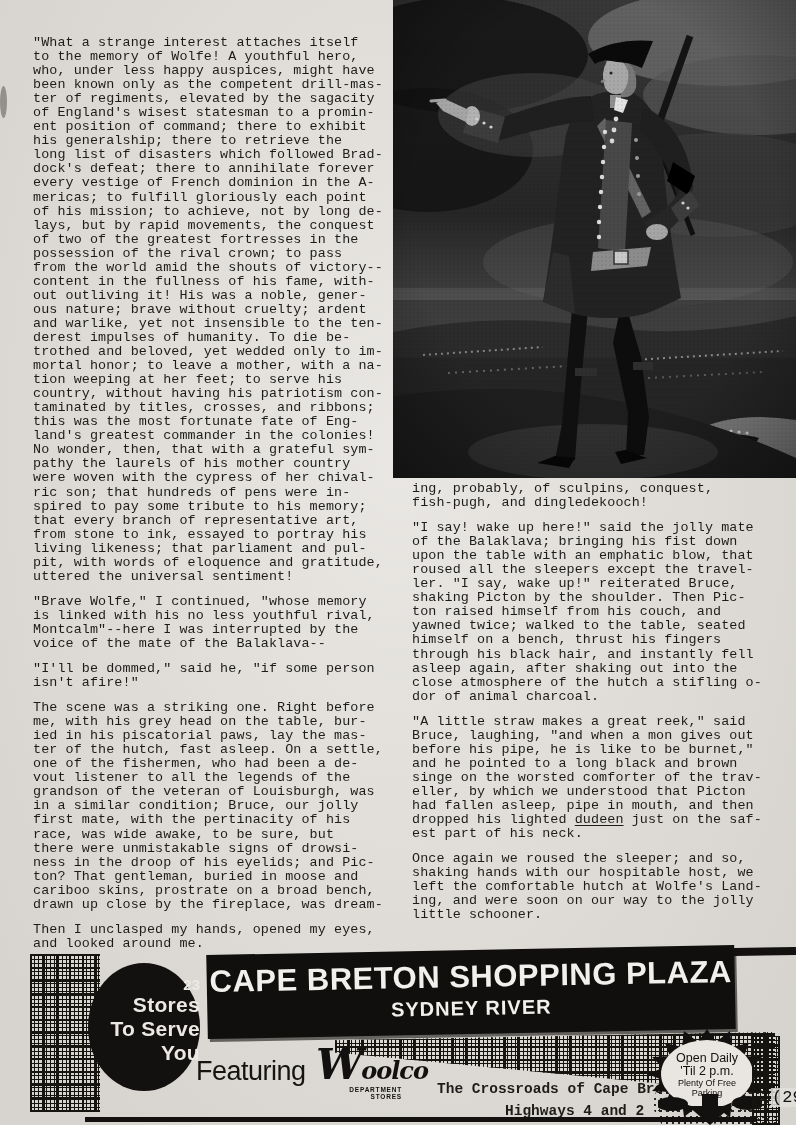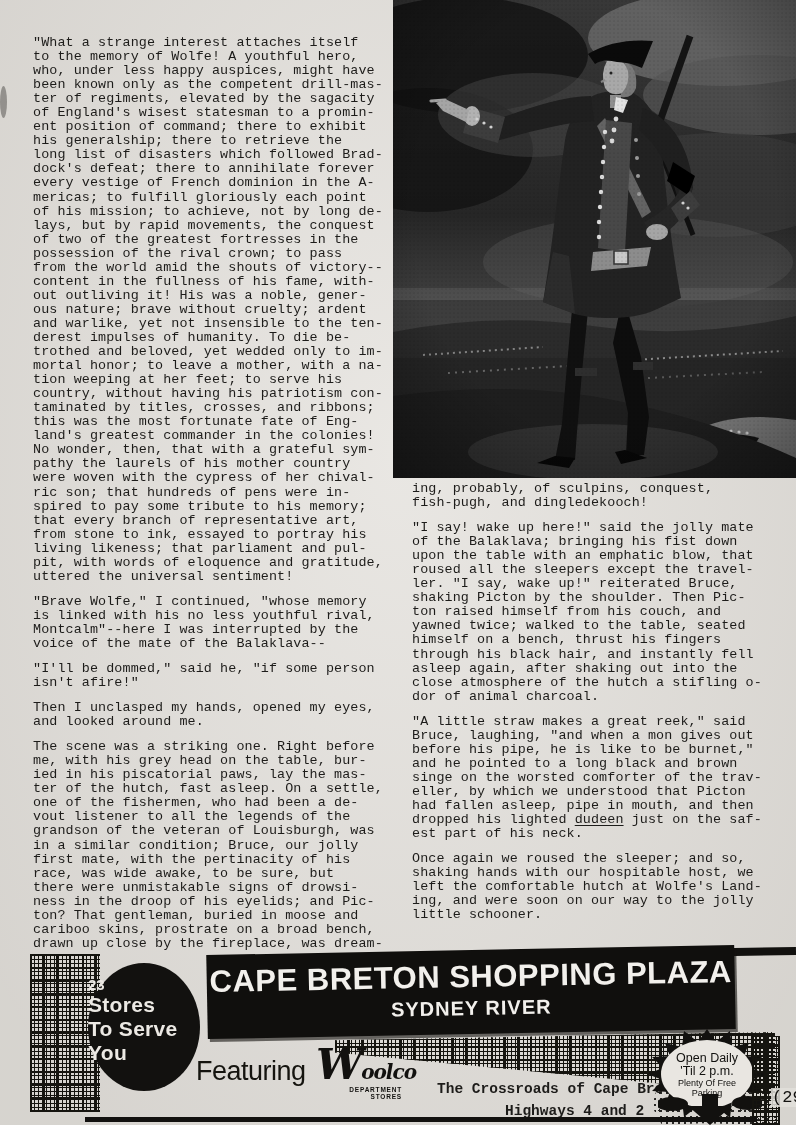--- a/index.html
+++ b/index.html
@@ -27,40 +27,40 @@
     background:
       repeating-linear-gradient(0deg,#15140f 0 1px,transparent 1px 4px),
       repeating-linear-gradient(90deg,#15140f 0 1px,transparent 1px 4px),
       repeating-linear-gradient(0deg,#15140f 0 2px,transparent 2px 13px),
       repeating-linear-gradient(90deg,#15140f 0 2px,transparent 2px 13px);
   }
   .plaid-left{position:absolute;left:30px;top:8px;width:70px;height:158px;}
   .plaid-right{position:absolute;left:752px;top:90px;width:28px;height:89px;}
   .stores-badge{
     position:absolute;left:88px;top:17px;width:112px;height:128px;border-radius:50%;
-    background:#12110f;color:#ece9e4;text-align:left;font-weight:bold;
+    background:#12110f;color:#ece9e4;text-align:right;font-weight:bold;
   }
   .stores-badge .b-num{font-size:15px;margin-top:13px;}
   .stores-badge .b-line{font-size:21px;line-height:24px;letter-spacing:.3px;}
   .banner-ext{position:absolute;left:560px;top:3px;width:236px;height:8px;background:#12110f;transform:rotate(-1deg);}
   .plaza-banner{
     position:absolute;left:207px;top:4px;width:528px;height:84px;background:#100f0d;
     transform:rotate(-1.1deg);color:#f2f0ec;text-align:center;
     box-shadow:2px 3px 0 rgba(20,18,15,.6);
   }
   .plaza-title{font-size:31px;font-weight:bold;letter-spacing:.5px;margin-top:9px;}
   .plaza-sub{font-size:20px;font-weight:bold;letter-spacing:1px;margin-top:2px;}
   .hatch-wedge{
     position:absolute;left:335px;top:86px;width:440px;height:68px;
     clip-path:polygon(0 12%,100% 0,100% 92%,0 30%);
   }
   .featuring{position:absolute;left:196px;top:110px;font-size:27px;color:#15140f;letter-spacing:-.5px;}
   .woolco{position:absolute;left:316px;top:98px;width:86px;color:#12110f;font-family:"DejaVu Serif",serif;font-style:italic;font-weight:bold;line-height:1;}
   .woolco .w-big{font-size:42px;letter-spacing:-2px;}
-  .woolco .w-rest{font-size:20px;letter-spacing:-1px;}
+  .woolco .w-rest{font-size:24px;letter-spacing:-1px;}
   .woolco .w-sub{display:block;font-family:"Liberation Sans",sans-serif;font-style:normal;font-size:6.5px;letter-spacing:.8px;text-align:right;margin-top:1px;}
   .sobeys{position:absolute;left:110px;top:131px;font-size:28px;font-weight:bold;letter-spacing:-.8px;color:#12110f;}
   .crossroads{position:absolute;left:437px;top:135px;font-family:"Liberation Mono",monospace;font-size:14.5px;font-weight:bold;color:#1d1c1a;}
   .highways{position:absolute;left:505px;top:157px;font-family:"Liberation Mono",monospace;font-size:14.5px;font-weight:bold;color:#1d1c1a;}
   .seal{position:absolute;left:645px;top:82px;width:124px;height:92px;}
   .seal svg{position:absolute;inset:0;}
   .seal-text{position:absolute;inset:0;display:flex;flex-direction:column;align-items:center;justify-content:center;text-align:center;color:#12110f;font-weight:normal;padding-top:2px;}
   .seal-text .s1{font-size:12.5px;line-height:13px;}
   .seal-text .s2{font-size:12.5px;line-height:13px;}
   .seal-text .s3{font-size:9px;line-height:10px;}
@@ -122,37 +122,37 @@
 from stone to ink, essayed to portray his
 living likeness; that parliament and pul-
 pit, with words of eloquence and gratitude,
 uttered the universal sentiment!</p>
     <p class="para">"Brave Wolfe," I continued, "whose memory
 is linked with his no less youthful rival,
 Montcalm"--here I was interrupted by the
 voice of the mate of the Balaklava--</p>
     <p class="para">"I'll be dommed," said he, "if some person
 isn't afire!"</p>
-    <p class="para">Then I unclasped my hands, opened my eyes,
-and looked around me.</p>
     <p class="para">The scene was a striking one. Right before
 me, with his grey head on the table, bur-
 ied in his piscatorial paws, lay the mas-
 ter of the hutch, fast asleep. On a settle,
 one of the fishermen, who had been a de-
 vout listener to all the legends of the
 grandson of the veteran of Louisburgh, was
 in a similar condition; Bruce, our jolly
 first mate, with the pertinacity of his
 race, was wide awake, to be sure, but
 there were unmistakable signs of drowsi-
 ness in the droop of his eyelids; and Pic-
 ton? That gentleman, buried in moose and
 cariboo skins, prostrate on a broad bench,
 drawn up close by the fireplace, was dream-</p>
+    <p class="para">Then I unclasped my hands, opened my eyes,
+and looked around me.</p>
   </div>
 
   <div class="portrait">
     <svg viewBox="0 0 403 478" preserveAspectRatio="none">
       <defs>
         <linearGradient id="sky" x1="0" y1="0" x2="0" y2="1">
           <stop offset="0" stop-color="#383838"></stop>
             <stop offset="0.45" stop-color="#262626"></stop>
           <stop offset="0.72" stop-color="#4c4c4c"></stop>
             <stop offset="1" stop-color="#242424"></stop>

